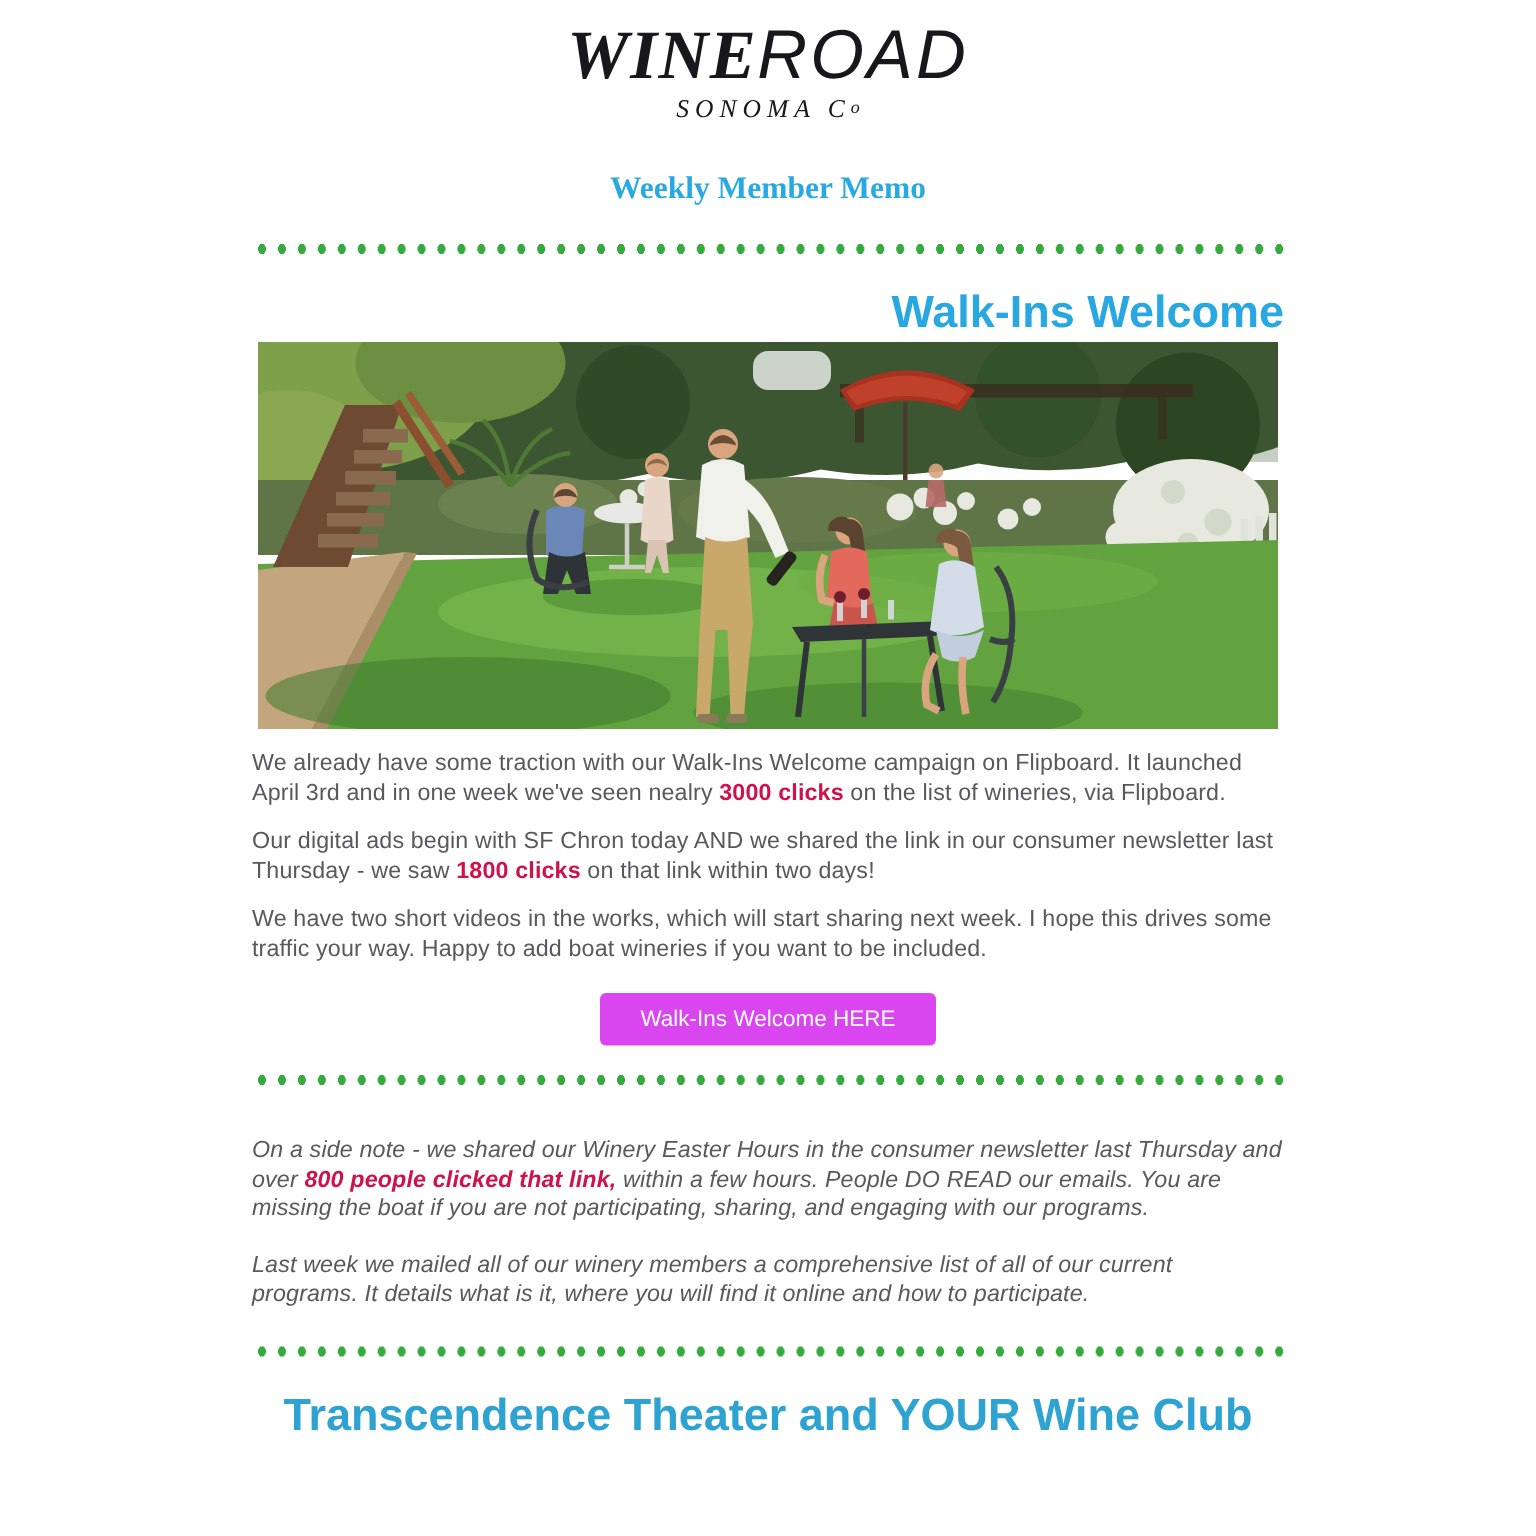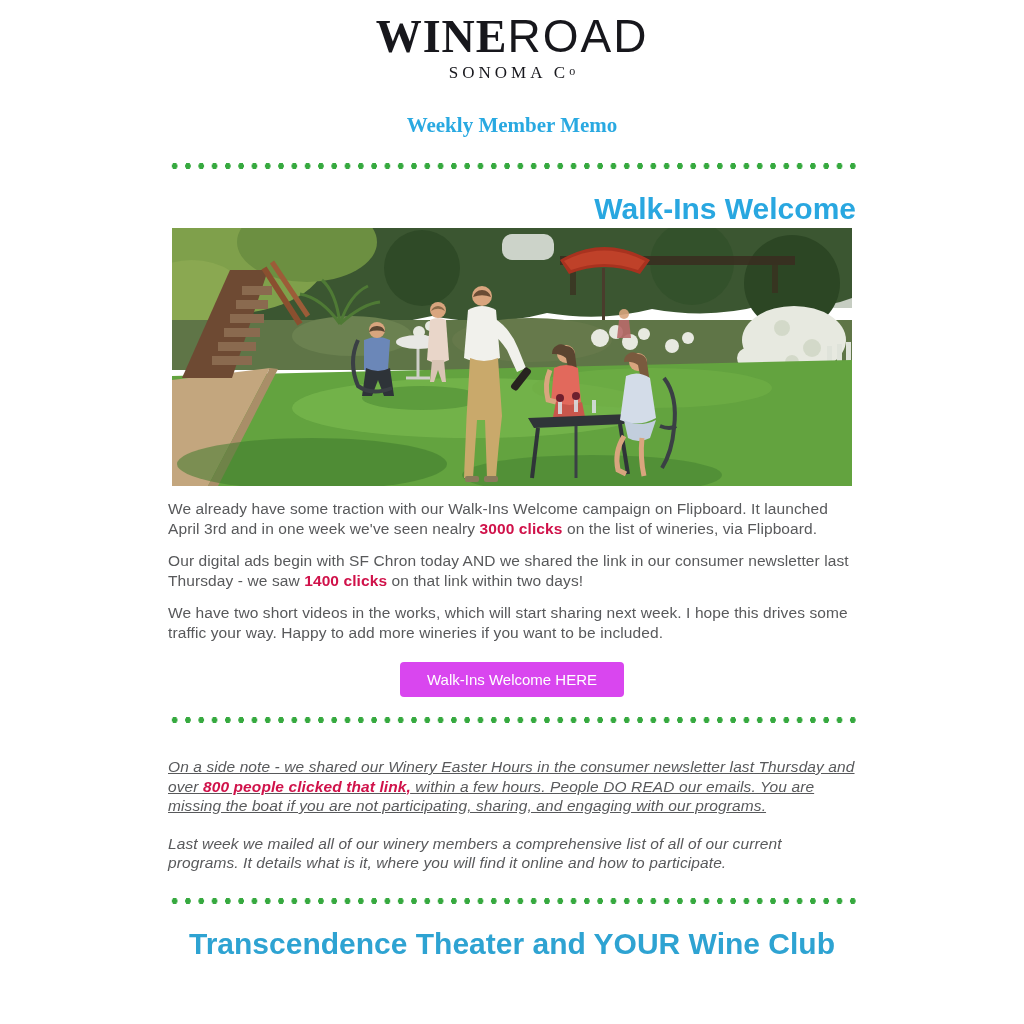--- a/index.html
+++ b/index.html
@@ -3,21 +3,21 @@
 <meta charset="utf-8">
 <style>
   html,body{margin:0;padding:0;}
   body{
     width:1024px;height:1024px;overflow:hidden;background:#ffffff;
     font-family:"Liberation Sans", sans-serif;
   }
   .email{width:688px;margin:0 auto;}
 
   
-  .logo{padding-top:13px;text-align:center;line-height:1;}
+  .logo{padding-top:13px;text-align:center;line-height:1;font-style:italic;}
   .logo-main{font-size:46px;color:#17171c;white-space:nowrap;}
   .logo-wine{font-family:"Liberation Serif", serif;font-weight:bold;letter-spacing:1px;}
   .logo-road{font-family:"Liberation Sans", sans-serif;font-weight:300;letter-spacing:2px;}
   .logo-sub{font-family:"Liberation Serif", serif;font-size:17px;letter-spacing:4px;color:#17171c;margin-top:4px;}
   .logo-sub .sub-o{font-size:12px;vertical-align:3px;letter-spacing:0;}
 
   
   .memo-h{margin:26px 0 0;text-align:center;color:#29a9e1;
     font-family:"Liberation Serif", serif;font-weight:bold;font-size:21px;line-height:36px;}
   .walkins-h{margin:23px 0 0;text-align:right;color:#29a7e0;
@@ -32,21 +32,21 @@
   .dots.d2{margin-top:19px;}
   .dots.d3{margin-top:24px;}
 
   
   .photo{width:680px;height:258px;margin:3px auto 0;display:block;}
 
   
   p.body-p{margin:13px 0 0;color:#58595b;font-size:15.5px;line-height:19.5px;letter-spacing:.1px;}
   .hl{color:#d0124a;font-weight:bold;margin-top:44px;}
   .side p.body-p{font-style:italic;}
-  .side p.first{margin-top:33px;text-decoration:underline;}
+  .side p.first{margin-top:33px;}
   .side p.second{margin-top:18px;}
 
   
   .btn-wrap{text-align:center;margin-top:20px;}
   .green-btn{display:inline-block;background:#d946ef;color:#ffffff;border:none;border-radius:4px;
     padding:9px 27px;font-size:15px;font-family:"Liberation Sans", sans-serif;cursor:pointer;line-height:17px;}
 </style>
 </head>
 <body>
 
@@ -232,23 +232,23 @@
 
     <g opacity=".9">
       <circle cx="452" cy="86" r="5" fill="#d9a57e"></circle>
       <path d="M447,92 h10 l2,18 h-14 Z" fill="#b86a6a"></path>
     </g>
   </svg>
 
   <p class="body-p"><span>We already have some traction with our Walk-Ins Welcome campaign on Flipboard. It launched April 3rd and in one week we've seen nealry </span><span class="hl">3000 clicks</span><span> on the list of wineries, via Flipboard.</span></p>
 
 
-  <p class="body-p"><span>Our digital ads begin with SF Chron today AND we shared the link in our consumer newsletter last Thursday - we saw </span><span class="hl">1400 clicks</span><span> on that link within two days!</span></p>
-
-  <p class="body-p">We have two short videos in the works, which will start sharing next week.  I hope this drives some traffic your way.  Happy to add more wineries if you want to be included.</p>
+  <p class="body-p"><span>Our digital ads begin with SF Chron today AND we shared the link in our consumer newsletter last Thursday - we saw </span><span class="hl">1800 clicks</span><span> on that link within two days!</span></p>
+
+  <p class="body-p">We have two short videos in the works, which will start sharing next week.  I hope this drives some traffic your way.  Happy to add boat wineries if you want to be included.</p>
 
   <div class="btn-wrap">
     <button class="green-btn">Walk-Ins Welcome HERE</button>
   </div>
 
   <div class="dots d2"></div>
 
   <div class="side">
     <p class="body-p first"><span>On a side note - we shared our Winery Easter Hours in the consumer newsletter last Thursday and over </span><span class="hl">800 people clicked that link,</span><span> within a few hours. People DO READ our emails. You are missing the boat if you are not participating, sharing, and engaging with our programs.</span></p>
     <p class="body-p second">Last week we mailed all of our winery members a comprehensive list of all of our current programs. It details what is it, where you will find it online and how to participate.</p>

